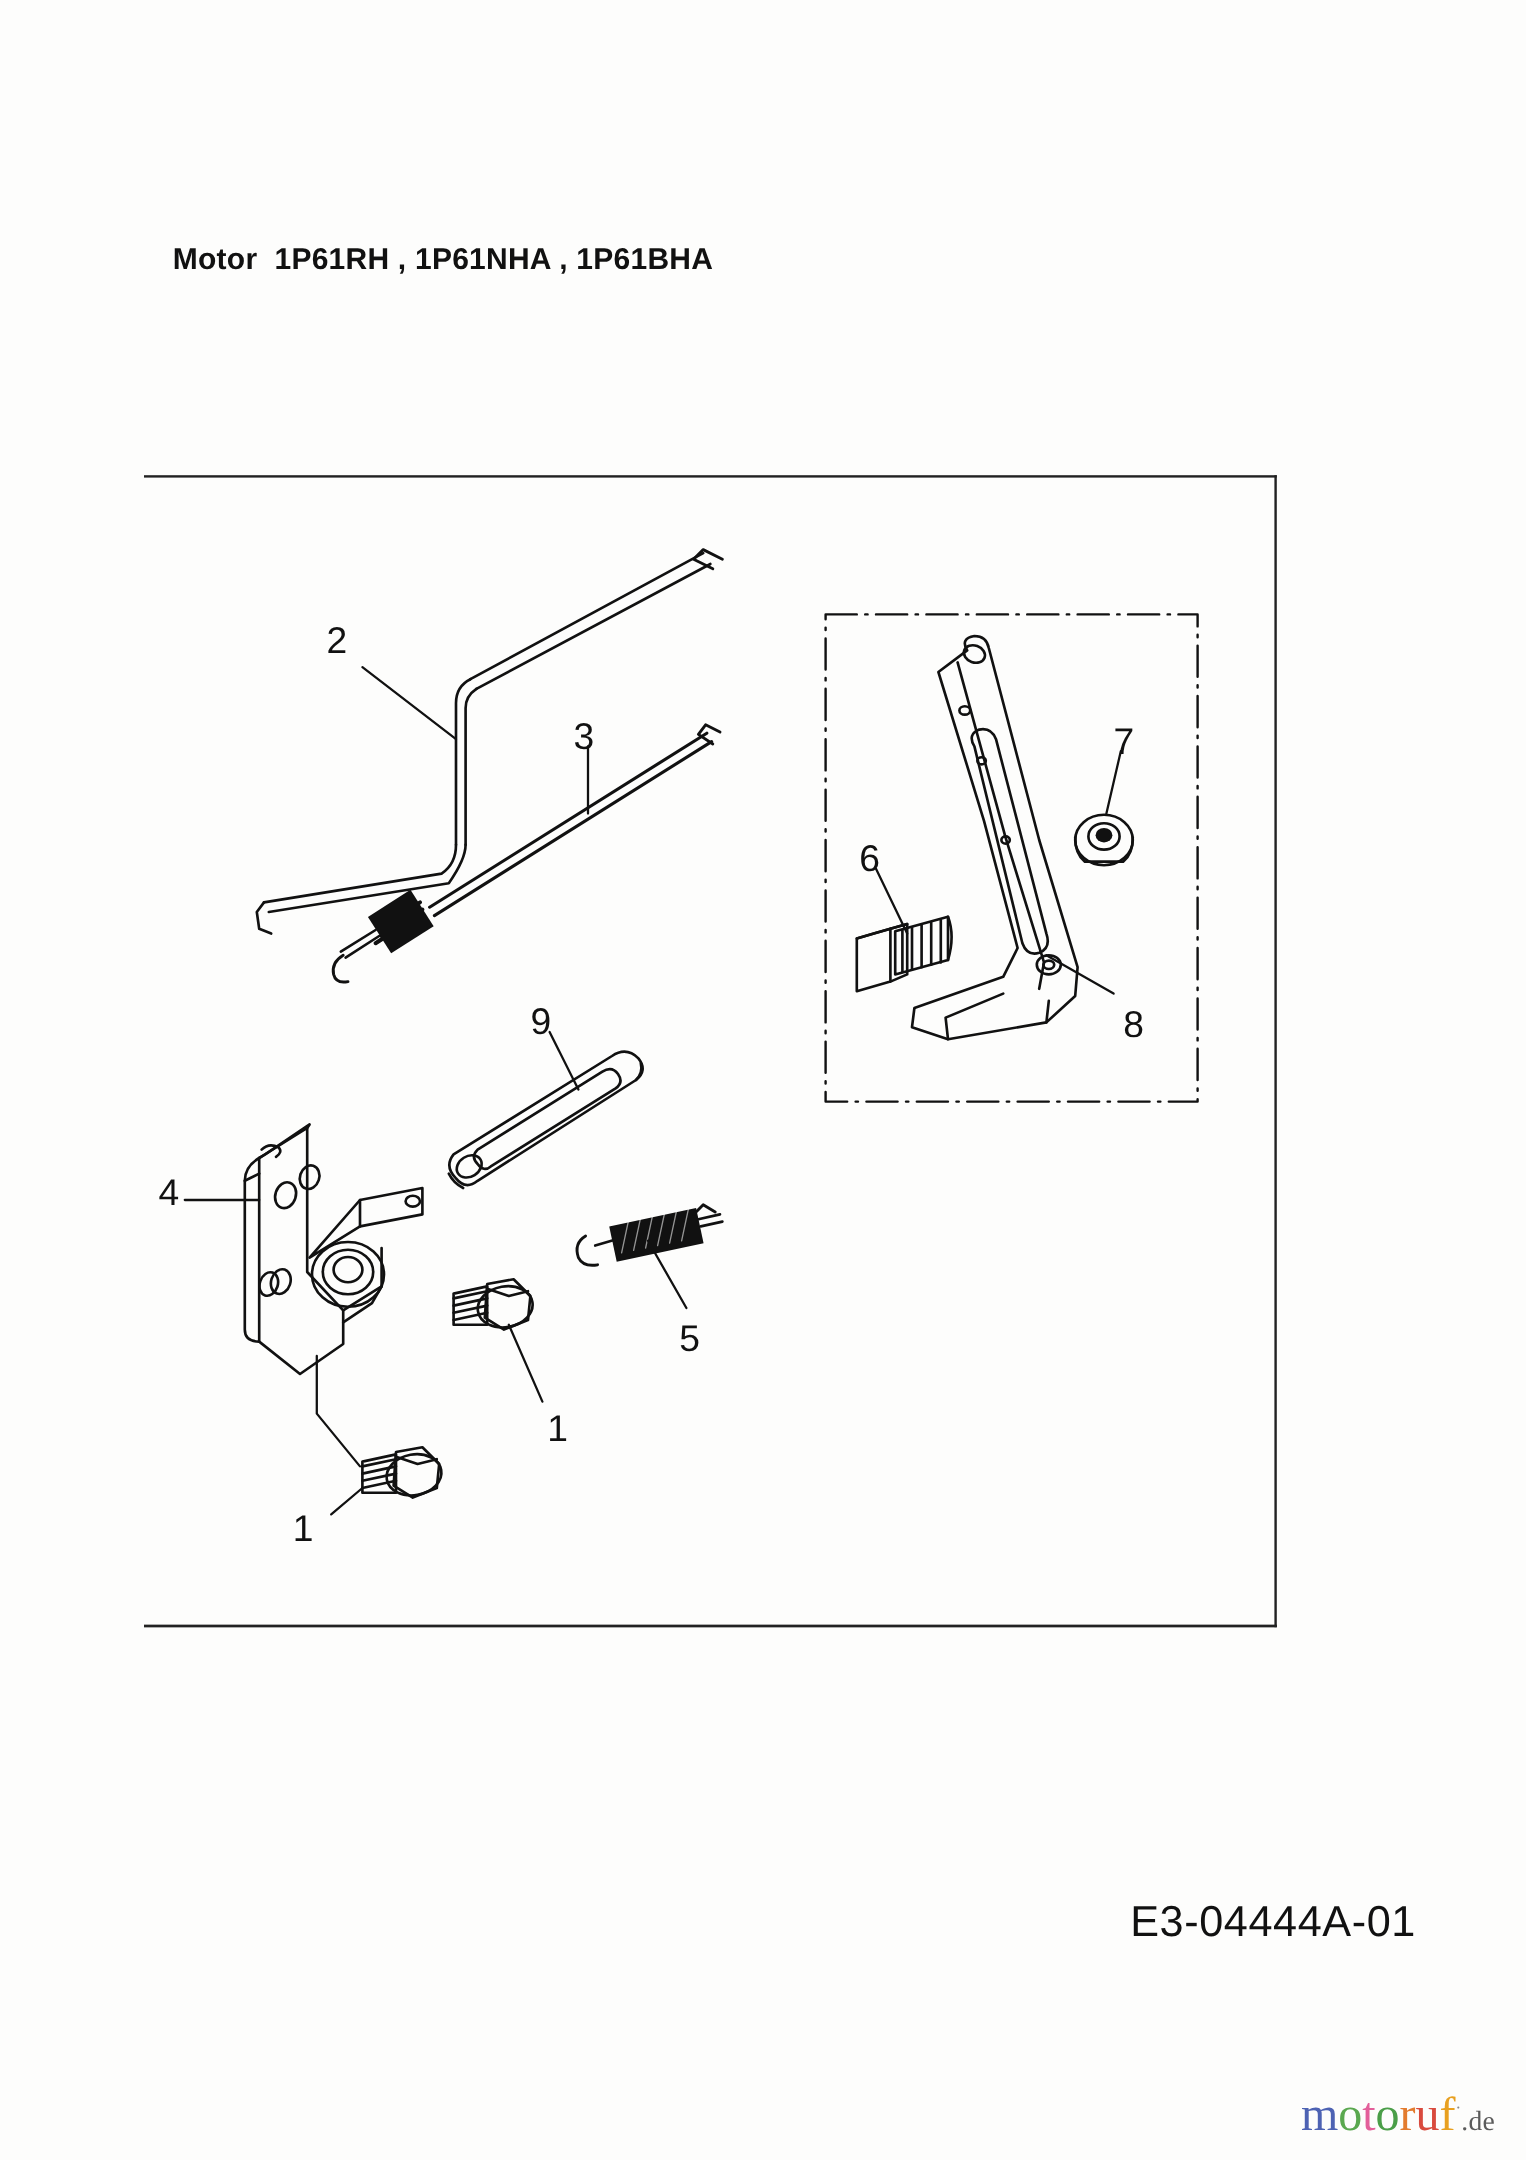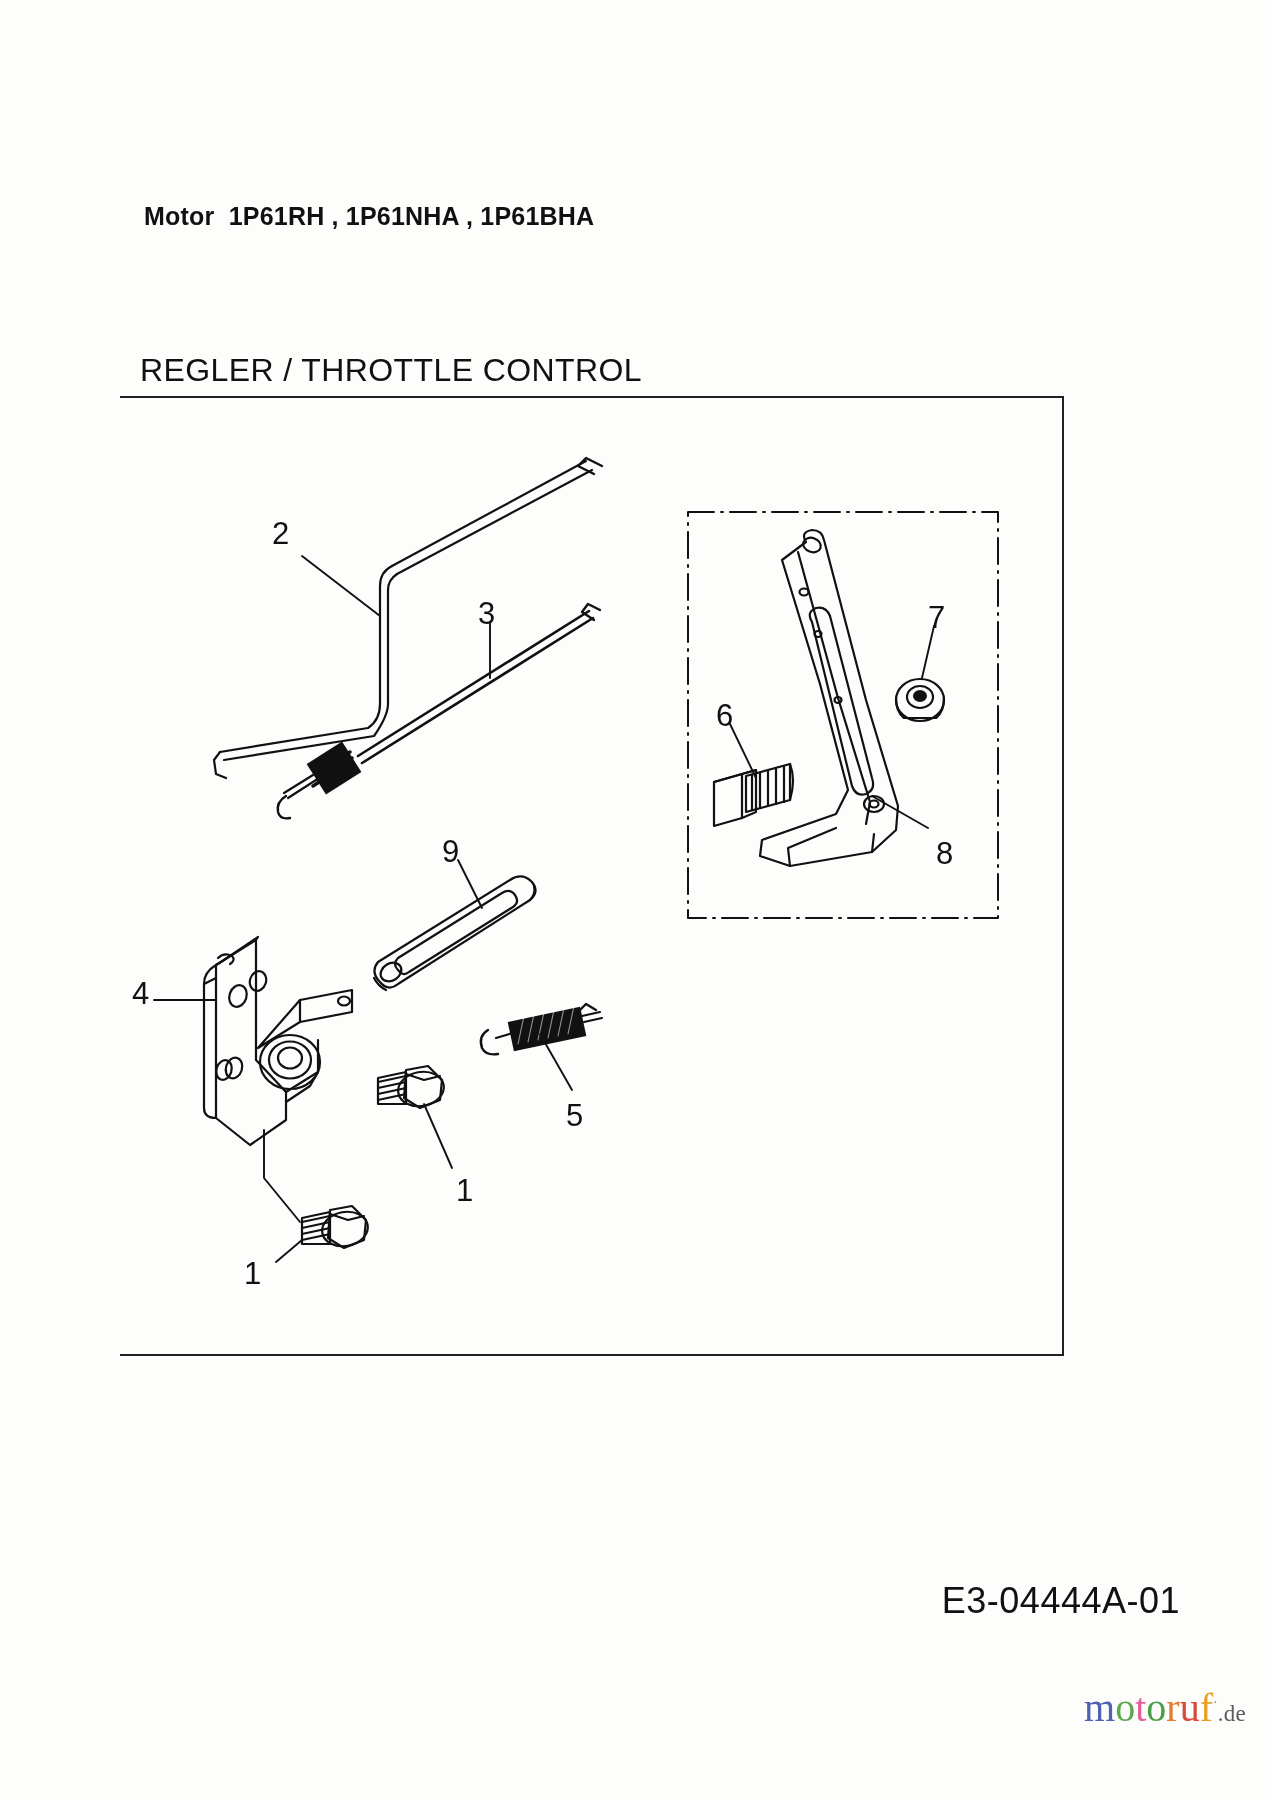--- a/index.html
+++ b/index.html
@@ -88,21 +88,21 @@
     top: 1580px;
     font-size: 36px;
     letter-spacing: 0.5px;
     white-space: pre;
     color: #111;
   }
   
   .logo {
     position: absolute;
     right: 26px;
-    top: 1688px;
+    top: 1742px;
     font-family: "Liberation Serif", serif;
     font-size: 40px;
     line-height: 1;
     white-space: pre;
     user-select: none;
   }
   .logo .l1 { color: #4d62b3; }
   .logo .l2 { color: #5aa84f; }
   .logo .l3 { color: #e35f9a; }
   .logo .l4 { color: #4a9e48; }
@@ -122,21 +122,20 @@
 </style>
 </head>
 <body>
 
 <div class="page">
 
   <div class="header-block">
     <div class="header-line">Motor  1P61RH , 1P61NHA , 1P61BHA</div>
   </div>
 
-  <div class="section-title">REGLER / THROTTLE CONTROL</div>
 
   <div class="frame"></div>
   <div class="frame-bottom-rule"></div>
 
   <svg class="canvas" viewBox="0 0 1272 1800">
     <g fill="none" stroke="#111111" stroke-width="2.2" stroke-linecap="round" stroke-linejoin="round">
 
       <g>
 
         <path d="M 602 466 L 586 458 L 578 466 L 594 474" stroke-width="2.4"></path>

